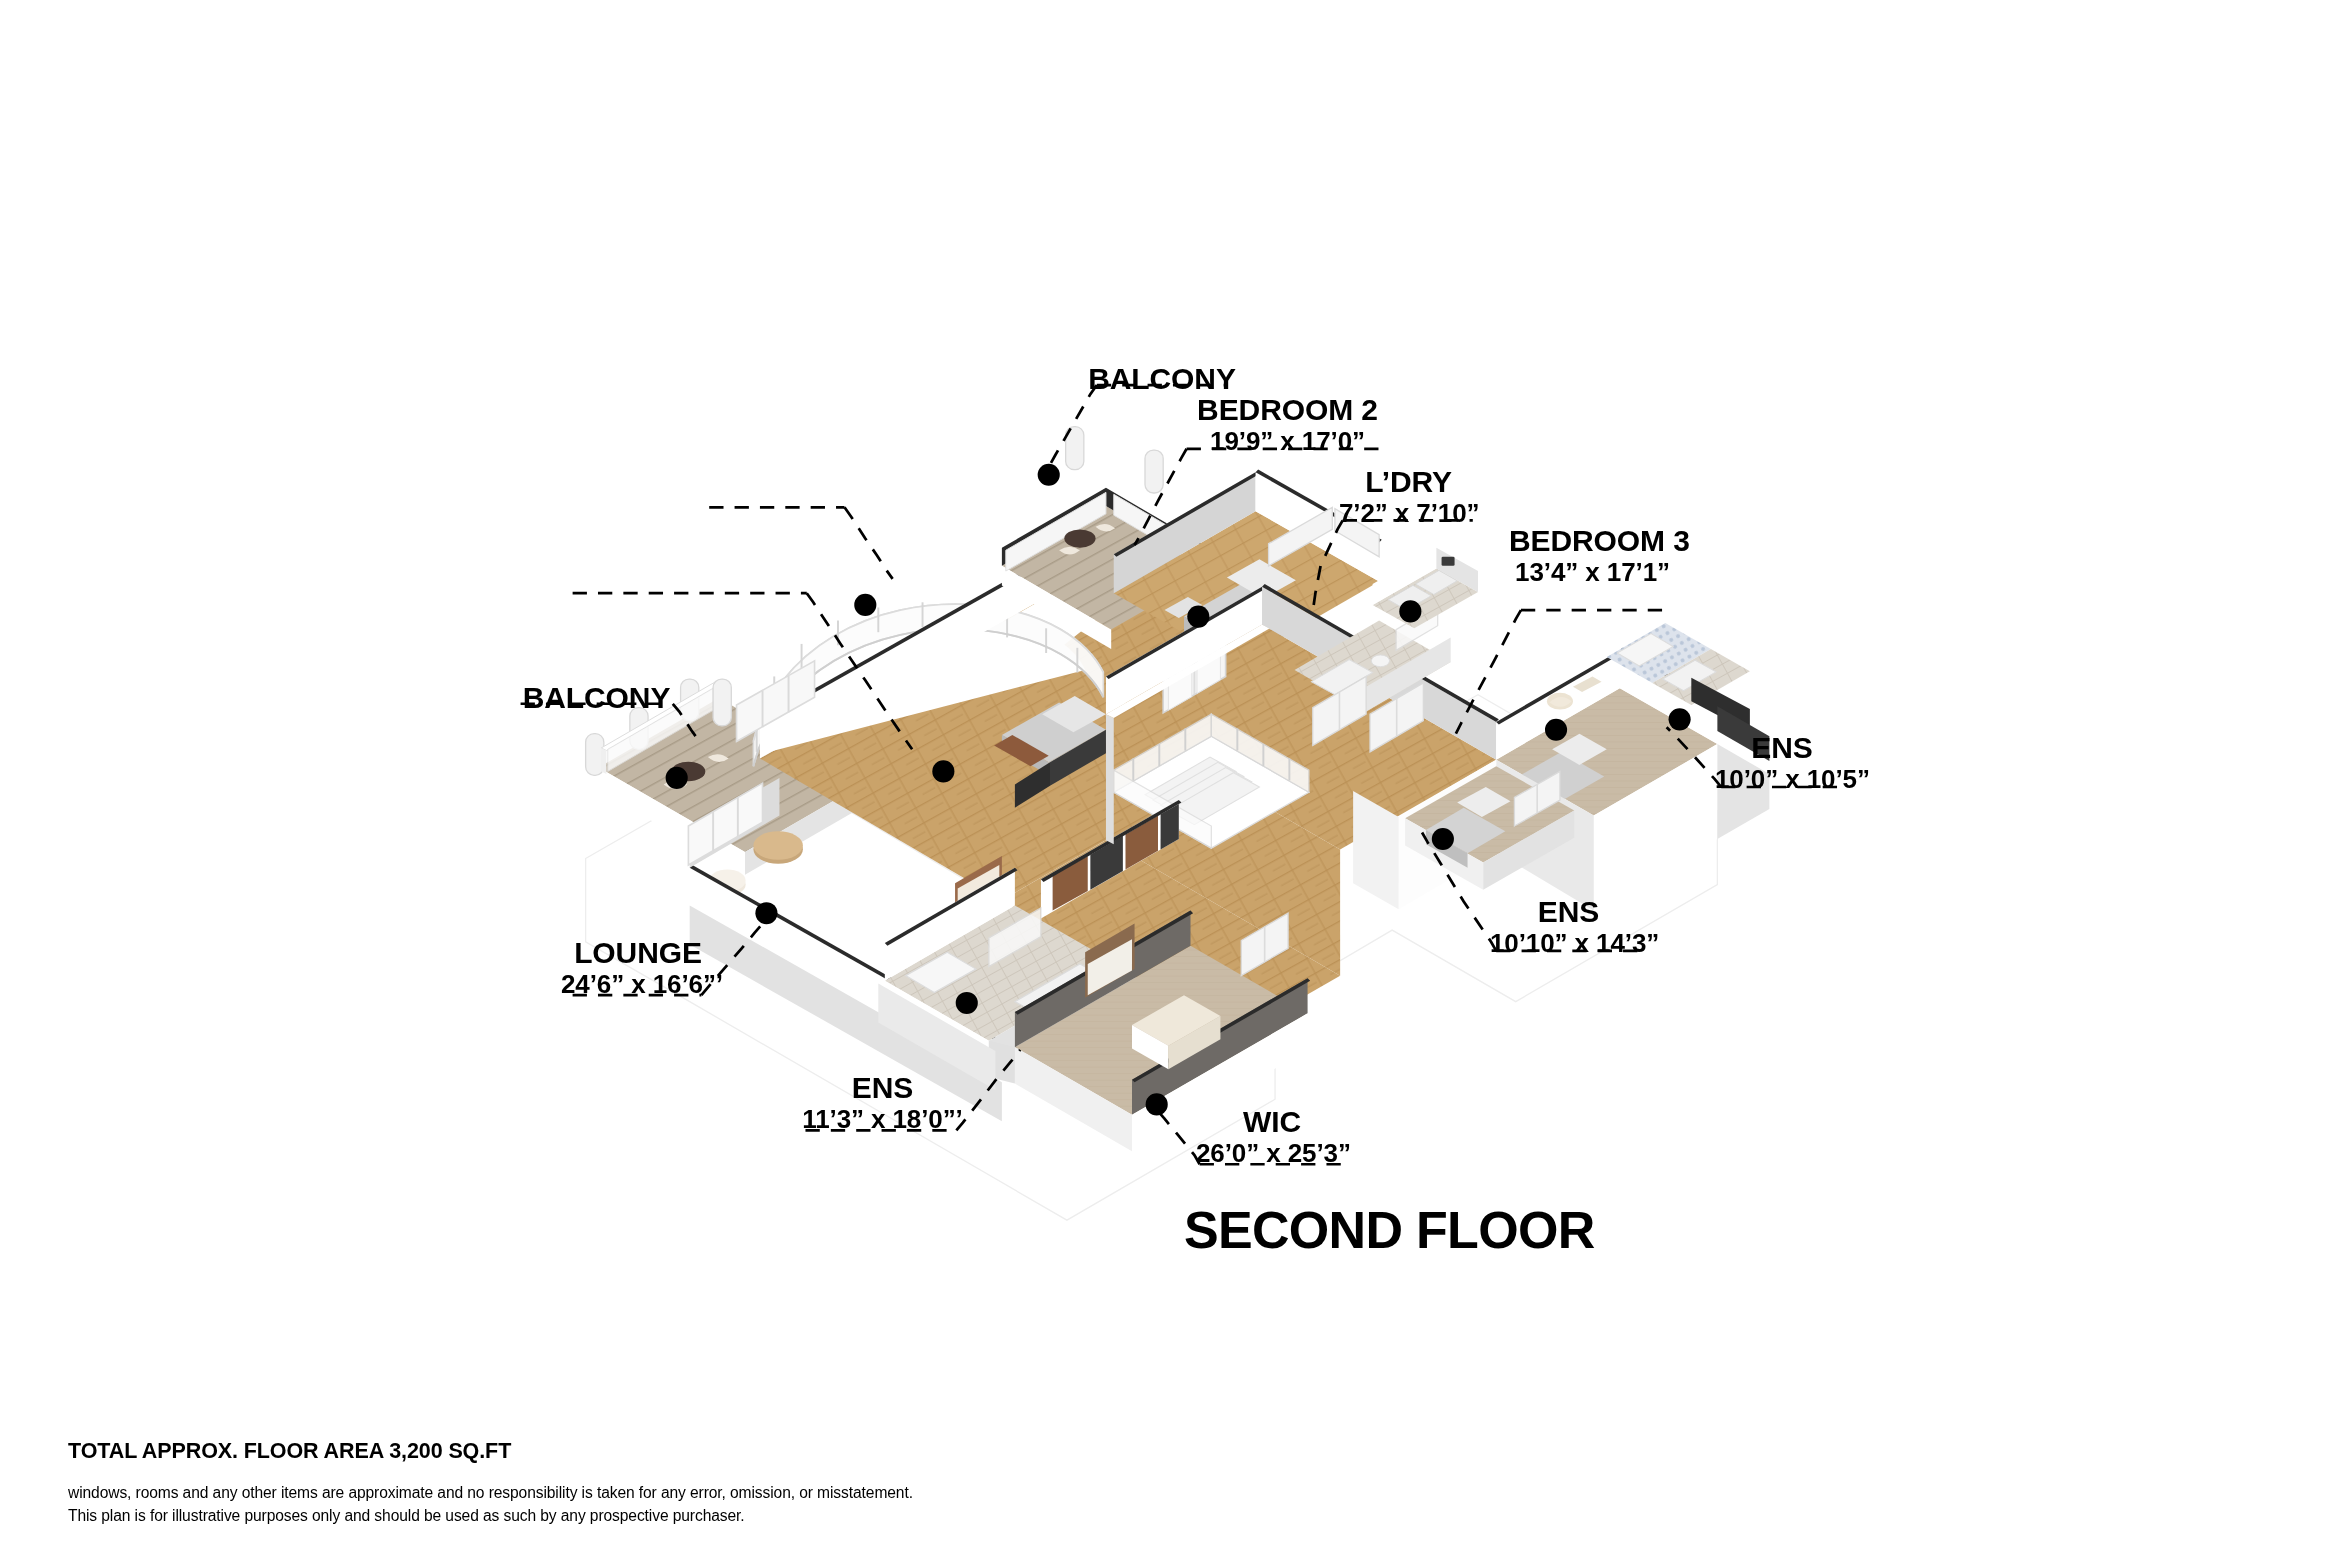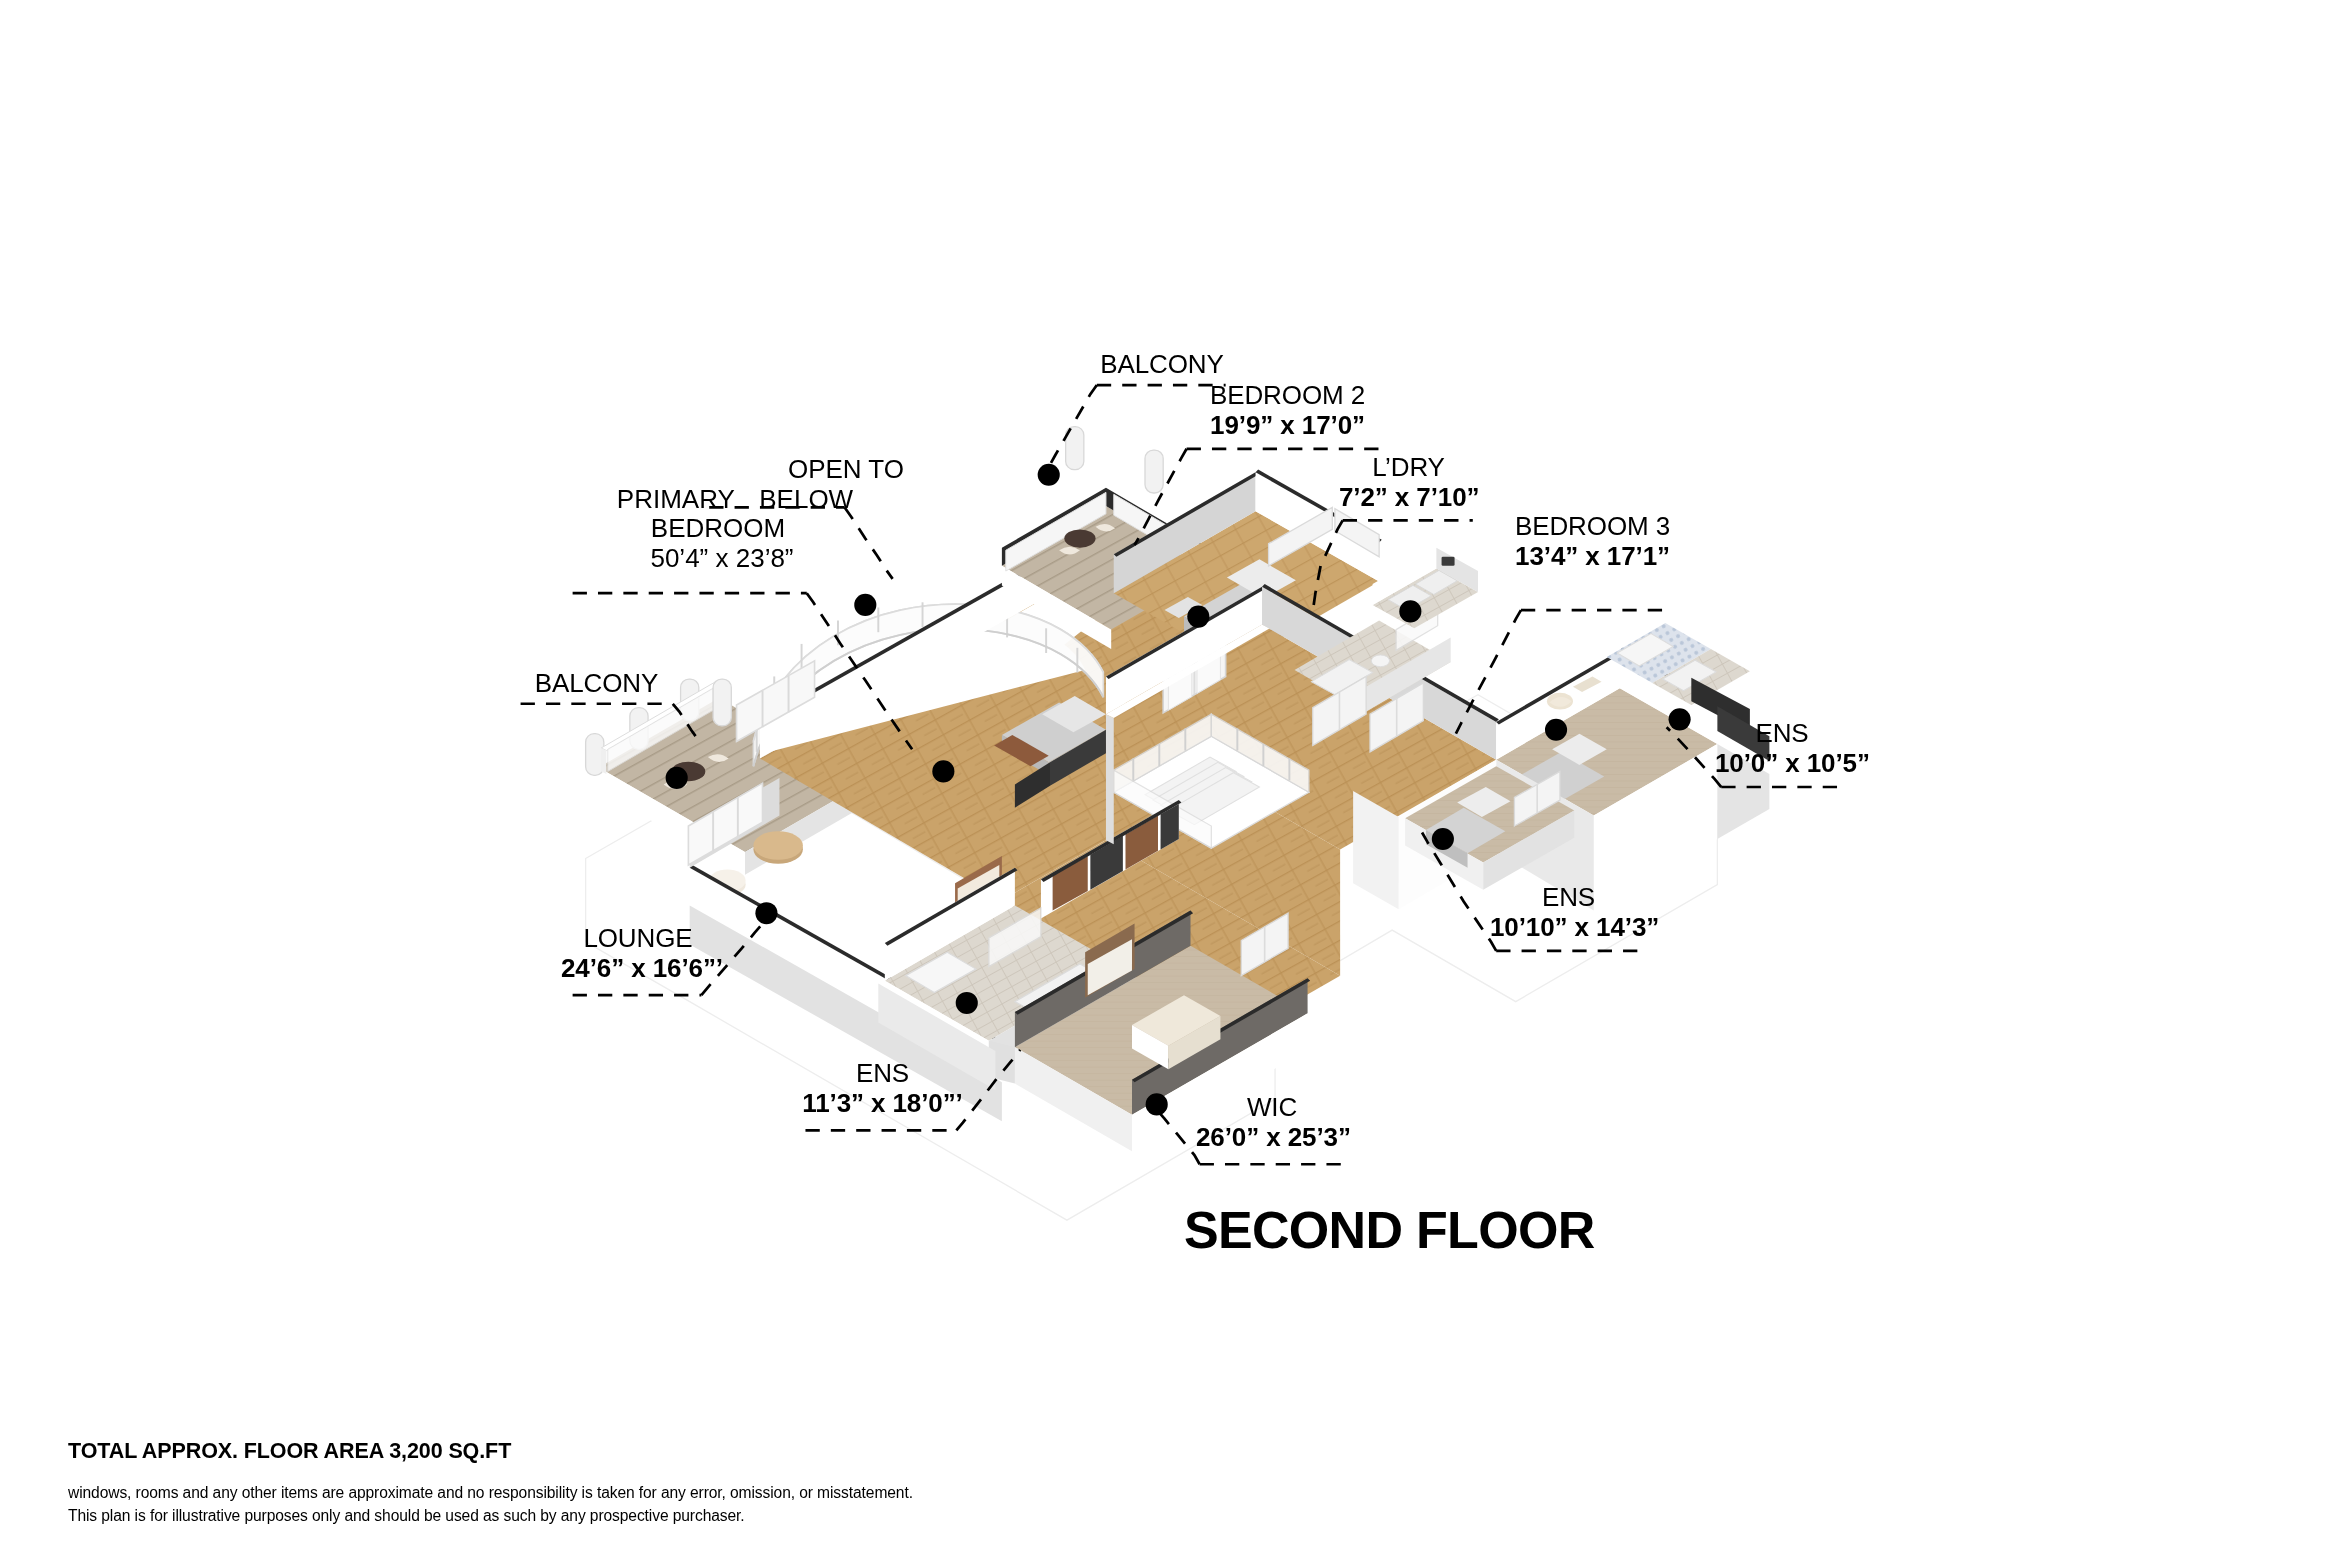--- a/index.html
+++ b/index.html
@@ -28,23 +28,24 @@
 
   
   .annot {
     position: absolute;
     text-align: center;
     line-height: 1.14;
     white-space: nowrap;
     letter-spacing: -0.1px;
   }
   .annot .rm {
-    font-size: 26px;
-    font-weight: 400;
-    display: block;
+    font-size: 30px;
+    font-weight: 700;
+    display: block;
+    margin-top: 12px;
   }
   .annot .dim {
     font-size: 26px;
     font-weight: 700;
     display: block;
   }
 
   
   #annot-primary {
     position: absolute;
@@ -584,30 +585,20 @@
         <circle cx="1330" cy="930" r="17"></circle>
         <circle cx="1450" cy="1186" r="17"></circle>
         <circle cx="1178" cy="1404" r="17"></circle>
         <circle cx="1486" cy="1542" r="17"></circle>
         <circle cx="1778" cy="1698" r="17"></circle>
       </g>
 
     </g>
   </svg>
 
-  <div id="annot-primary" style="left:566px; top:455px; width:338px;">
-    <span class="row1">OPEN TO</span>
-    <span class="row2">
-      <span>PRIMARY</span>
-      <span style="display:inline-block;width:10.4px;"></span>
-      <span>BELOW</span>
-    </span>
-    <span class="row3">BEDROOM</span>
-    <span class="row4">50’4” x 23’8”</span>
-  </div>
 
   <div class="annot" style="left:1071px; top:350px; width:182px;">
     <span class="rm">BALCONY</span>
   </div>
 
   <div class="annot" style="left:1177px; top:381px; width:221px;">
     <span class="rm">BEDROOM 2</span>
     <span class="dim">19’9” x 17’0”</span>
   </div>
 

